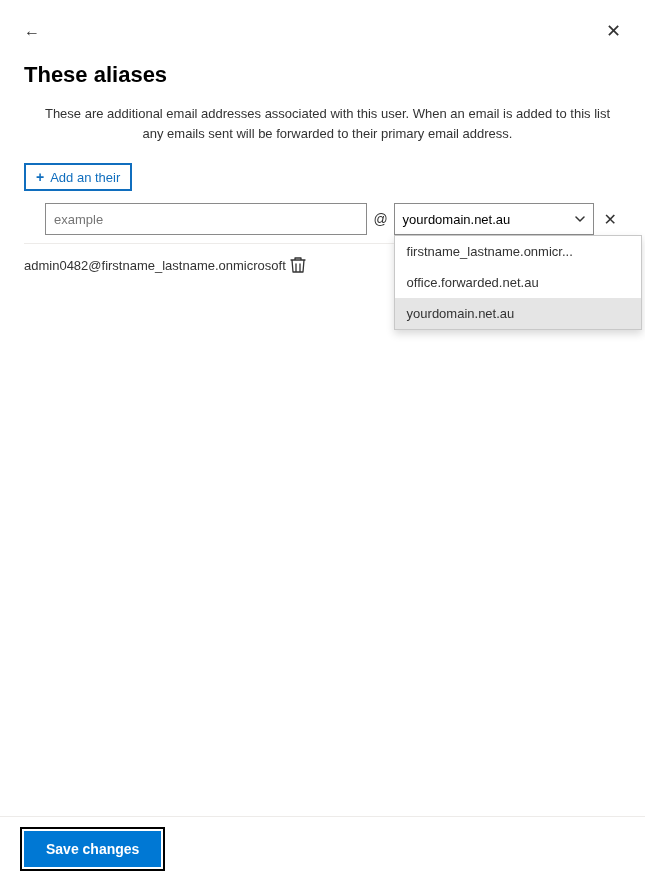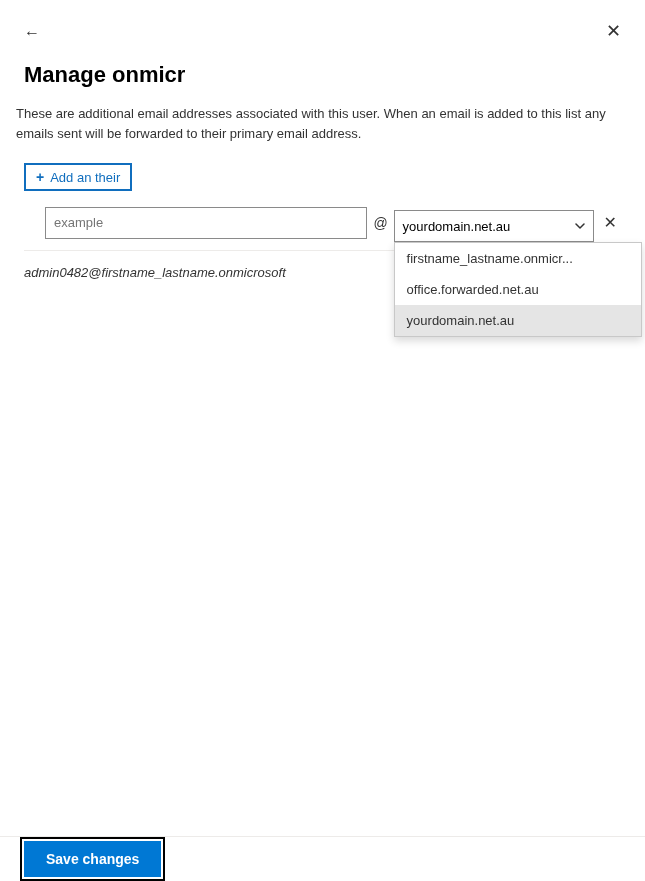--- a/index.html
+++ b/index.html
@@ -56,24 +56,25 @@
     }
 
     .dialog-title {
       padding: 8px 24px 12px 24px;
       font-size: 22px;
       font-weight: 600;
       color: #000;
     }
 
     .dialog-description {
-      padding: 4px 24px 20px 16px;
+      padding: 4px 24px 20px 34px;
       font-size: 13px;
       color: #333;
       line-height: 1.5;
+      text-align: center;
     }
 
     .dialog-content {
       flex: 1;
       padding: 0 24px;
       position: relative;
     }
 
     .add-alias-btn {
       display: inline-flex;
@@ -108,21 +109,20 @@
     }
 
     .at-symbol {
       font-size: 14px;
       color: #333;
     }
 
     .domain-select-wrapper {
       position: relative;
       width: 200px;
-      margin-top: 7px;
     }
 
     .domain-select-btn {
       width: 200px;
       height: 32px;
       border: 1px solid #8a8a8a;
       background: #fff;
       display: flex;
       align-items: center;
       justify-content: space-between;
@@ -160,43 +160,41 @@
       font-size: 16px;
       color: #333;
       padding: 4px;
       display: flex;
       align-items: center;
     }
 
     .existing-alias-row {
       display: flex;
       align-items: center;
-      justify-content: space-between;
       padding: 8px 0;
       border-top: 1px solid #edebe9;
-      font-style: italic;
     }
 
     .existing-alias-text {
       font-size: 13px;
       color: #333;
     }
 
     .delete-btn {
       background: none;
       border: none;
       cursor: pointer;
       color: #333;
       padding: 4px;
       display: flex;
       align-items: center;
     }
 
     .dialog-footer {
-      padding: 4px 24px;
+      padding: 14px 24px;
       border-top: 1px solid #edebe9;
     }
 
     .save-btn {
       background: #0078d4;
       color: #fff;
       border: 2px solid #0078d4;
       padding: 8px 20px;
       font-size: 14px;
       font-weight: 600;
@@ -224,21 +222,21 @@
 
   <div class="dialog-header">
     <button class="back-btn">
       <span>←</span>
     </button>
     <button class="close-btn">
       <span>✕</span>
     </button>
   </div>
 
-  <div class="dialog-title">Manage onmicr</div>
+  <div class="dialog-title">These aliases</div>
 
   <div class="dialog-description">These are additional email addresses associated with this user. When an email is added to this list any emails sent will be forwarded to their primary email address.</div>
 
   <div class="dialog-content">
 
     
     <button class="add-alias-btn">
       <span class="plus-icon">+</span>
       <span>Add an their</span>
     </button>

